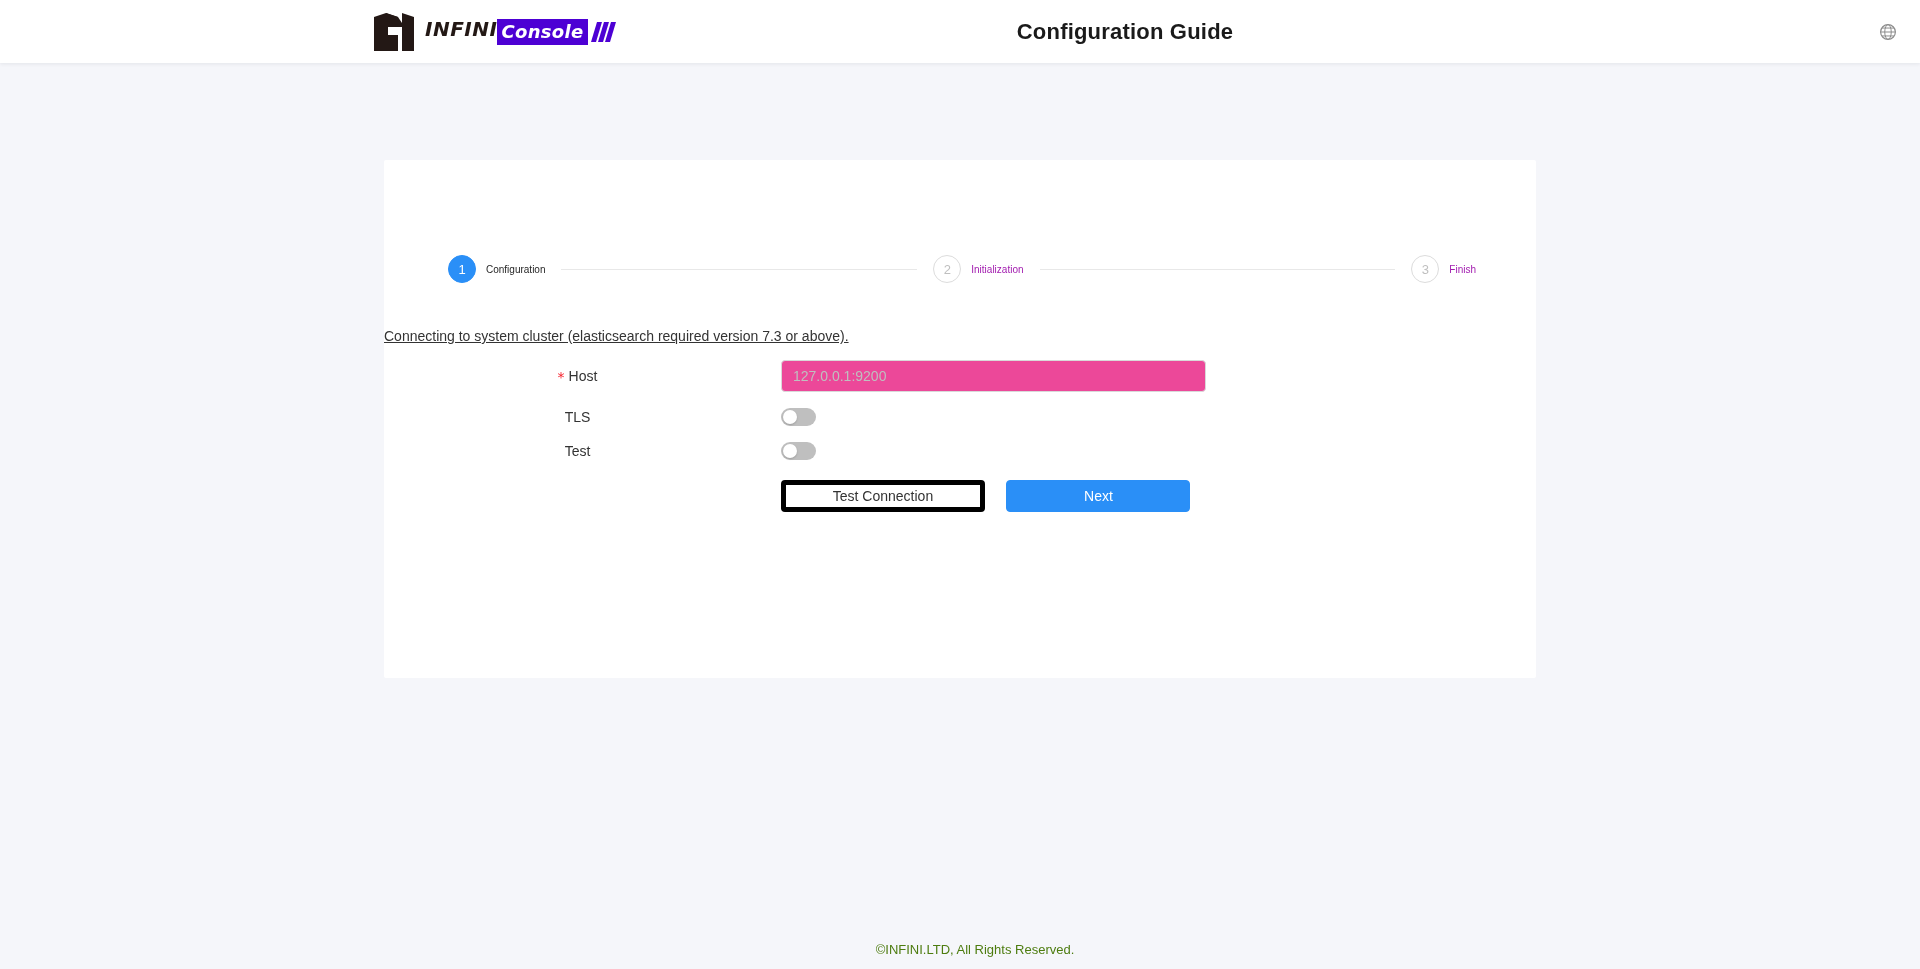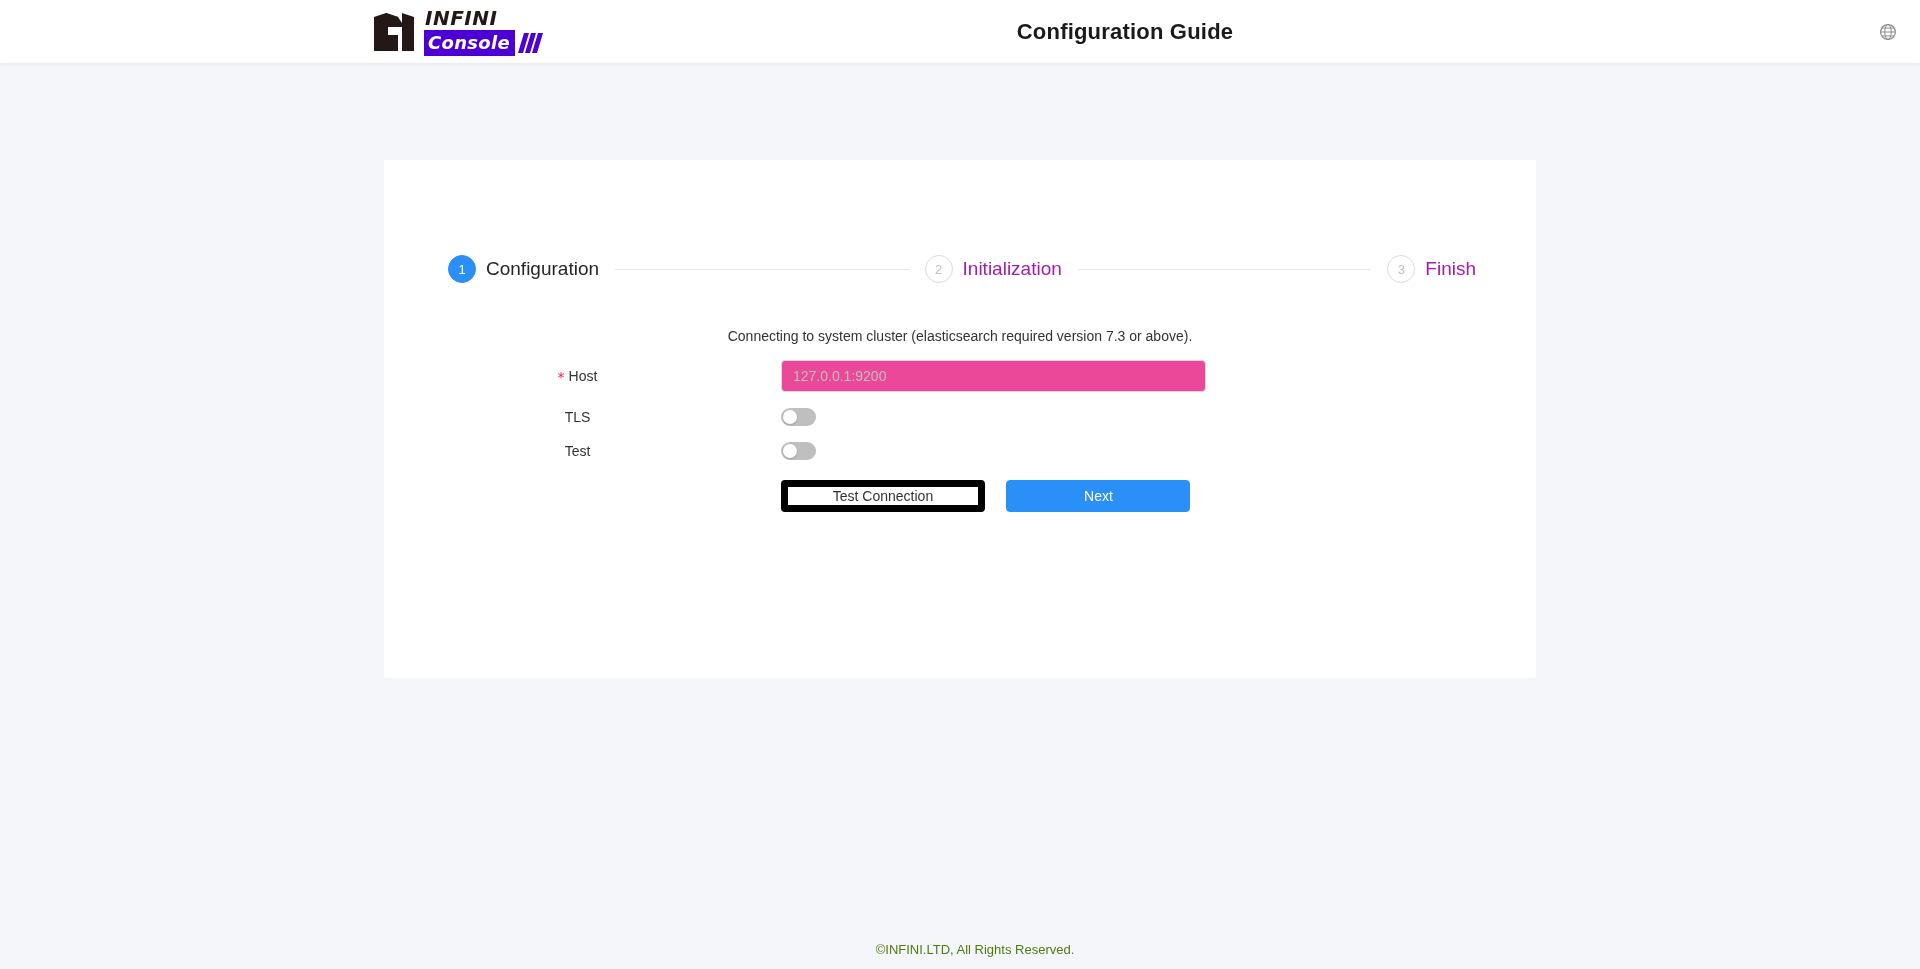--- a/index.html
+++ b/index.html
@@ -37,21 +37,21 @@
     height: 44px;
   }
   .logo-mark {
     width: 46px;
     height: 42px;
     margin-right: 6px;
     flex: none;
   }
   .logo-text {
     display: flex;
-    flex-direction: column;
+    flex-direction: row;
     justify-content: center;
     line-height: 1;
   }
   .logo-infini {
     font-family: "DejaVu Sans", sans-serif;
     font-style: italic;
     font-weight: bold;
     font-size: 20px;
     letter-spacing: 0.5px;
     color: #231815;
@@ -157,21 +157,21 @@
     color: #ffffff;
     border: 1px solid #2a8ff7;
   }
   .step.pending .step-icon {
     background: #ffffff;
     color: #bfbfbf;
     border: 1px solid #dcdcdc;
   }
   .step-label {
     margin-left: 10px;
-    font-size: 19px;
+    font-size: 10px;
   }
   .step.active .step-label {
     color: #262626;
     font-weight: normal;
   }
   .step.pending .step-label {
     color: #a21caf;
   }
   .step-tail {
     flex: 1 1 auto;
@@ -180,23 +180,23 @@
     margin: 14px 16px 0 16px;
     min-width: 40px;
   }
 
   
   .form-desc {
     position: absolute;
     top: 168px;
     left: 0;
     right: 0;
-    text-align: center;
     font-size: 14px;
     color: #333333;
+    text-decoration: underline;
   }
 
   .form-area {
     position: absolute;
     top: 200px;
     left: 0;
     right: 0;
   }
   .form-row {
     display: flex;
@@ -263,21 +263,21 @@
     height: 32px;
     border-radius: 4px;
     font-size: 14px;
     font-family: "Liberation Sans", sans-serif;
     cursor: pointer;
     padding: 0 15px;
   }
   .btn-test {
     width: 204px;
     background: #ffffff;
-    border: 7px solid #000000;
+    border: 5px solid #000000;
     color: #333333;
     margin-right: 17px;
   }
   .btn-next {
     width: 184px;
     background: #2a8ff7;
     border: 1px solid #2a8ff7;
     color: #ffffff;
   }
 

